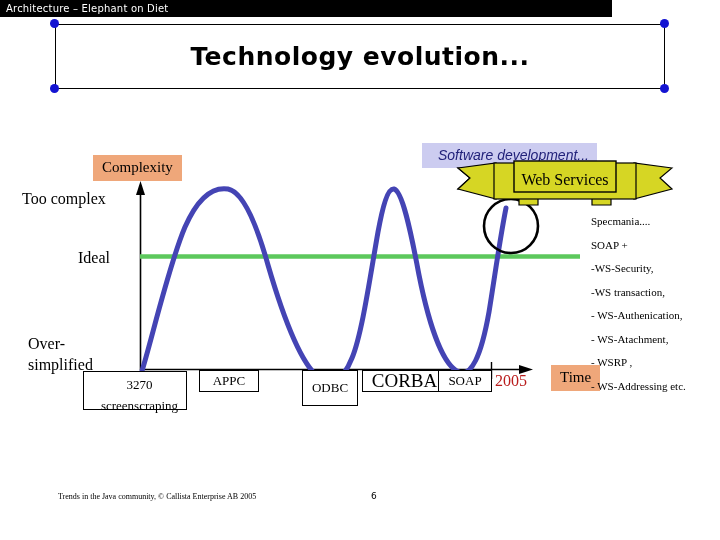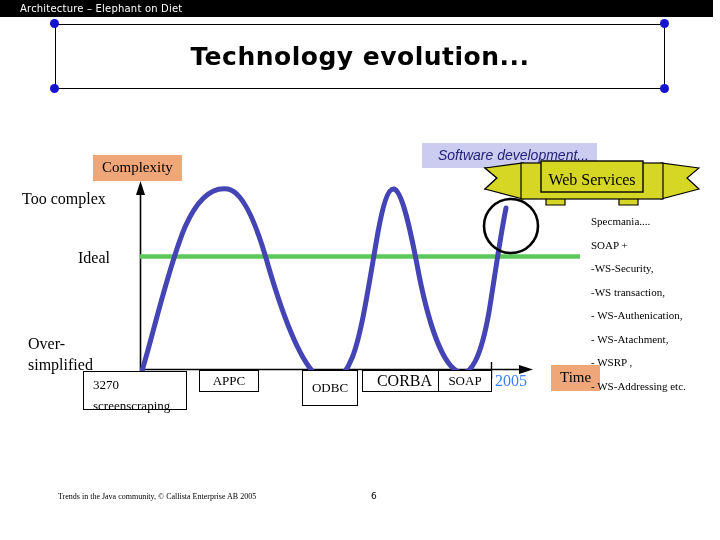--- a/index.html
+++ b/index.html
@@ -14,27 +14,27 @@
     position: relative;
     overflow: hidden;
     font-family: "Liberation Serif", serif;
     -webkit-font-smoothing: none;
   }
 
   
   #titlebar {
     position: absolute;
     left: 0; top: 0;
-    width: 713px; height: 17px;
+    width: 612px; height: 17px;
     background: #000000;
     color: #ffffff;
     font-family: "DejaVu Sans", sans-serif;
     font-size: 10px;
     line-height: 17px;
-    padding-left: 20px;
+    padding-left: 6px;
     box-sizing: border-box;
     white-space: nowrap;
     letter-spacing: 0.2px;
   }
 
   
   #slide {
     position: absolute;
     left: 0; top: 17px;
     width: 720px; height: 523px;
@@ -142,41 +142,41 @@
     box-sizing: border-box;
     font-family: "Liberation Serif", serif;
     color: #000000;
     display: flex;
     align-items: center;
     justify-content: center;
     text-align: center;
     line-height: 1.45;
   }
   #tbox-0 { left:  83px; top: 354px; width: 104px; height: 39px; font-size: 13px;
-            display: block; padding: 4px 0 16px 9px; text-align: left; }
+            display: block; padding: 4px 0 16px 9px; text-align: center; }
   #tbox-1 { left: 199px; top: 353px; width:  60px; height: 22px; font-size: 13px; text-align: center; }
   #tbox-2 { left: 302px; top: 353px; width:  56px; height: 36px; font-size: 13px; }
-  #tbox-3 { left: 362px; top: 353px; width:  85px; height: 22px; font-size: 16px; }
+  #tbox-3 { left: 362px; top: 353px; width:  85px; height: 22px; font-size: 19px; }
   #tbox-4 { left: 438px; top: 353px; width:  54px; height: 22px; font-size: 13px; }
 
   #tbox-0 .l2 { display: block; margin-top: 2px; }
 
   #year-2005 {
     position: absolute;
     left: 495px; top: 355px;
     font-family: "Liberation Serif", serif;
     font-size: 16px;
-    color: #3b82f6;
+    color: #b91c1c;
     white-space: nowrap;
   }
 
   
   #ribbon {
     position: absolute;
-    left: 483px; top: 142px;
+    left: 456px; top: 142px;
     width: 218px; height: 50px;
   }
   #ribbon svg { display: block; }
   #ribbon-label {
     position: absolute;
     left: 61px; top: 8px;
     width: 96px; height: 25px;
     display: flex;
     align-items: center;
     justify-content: center;

